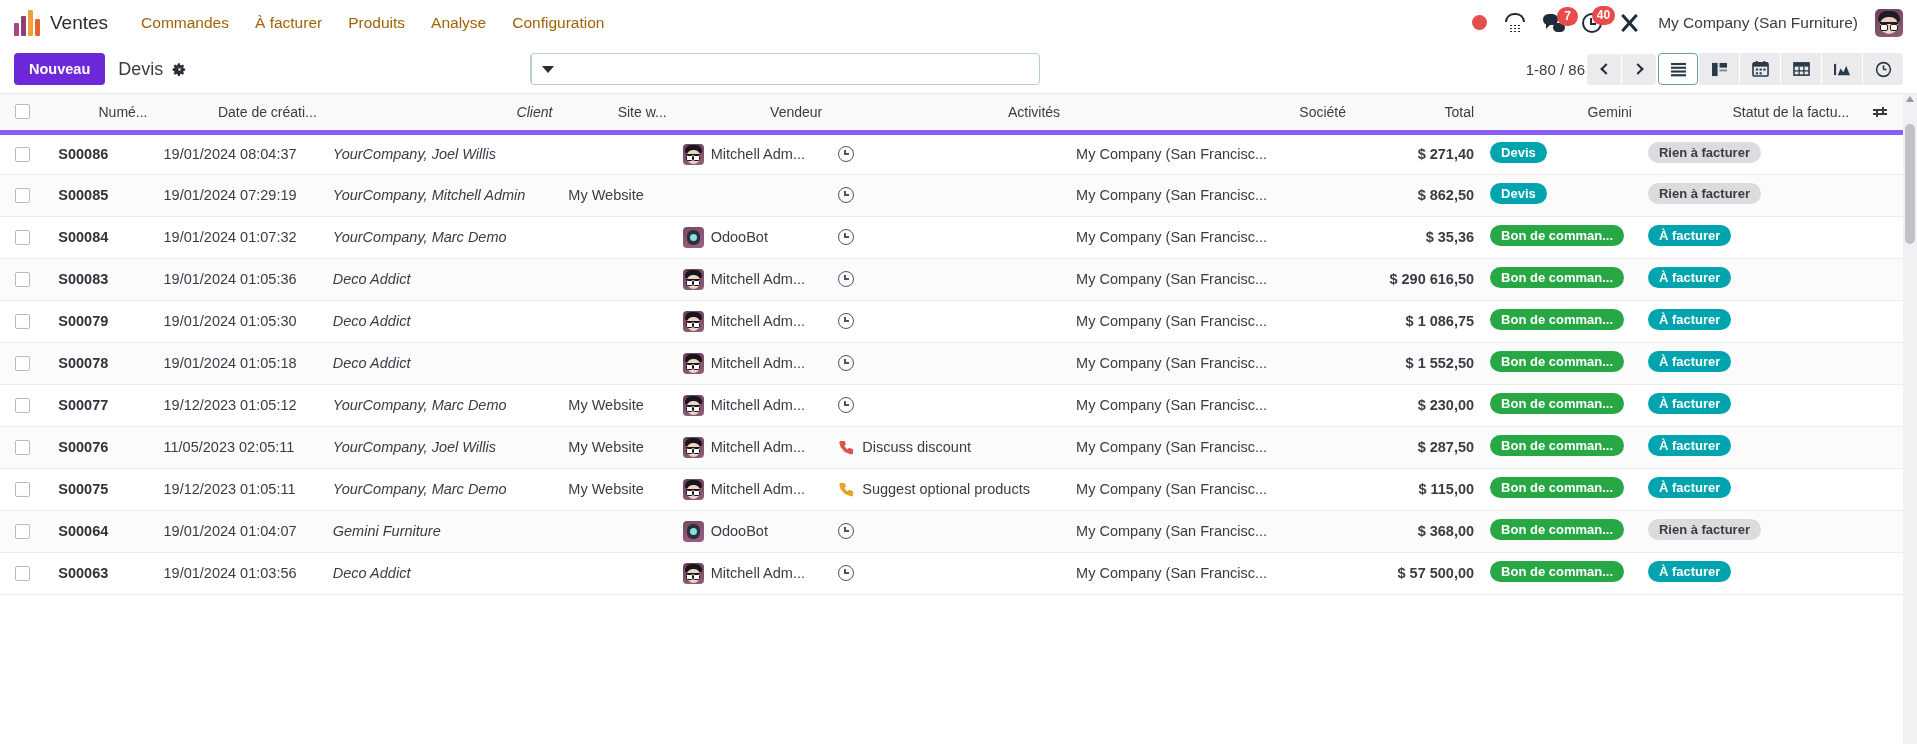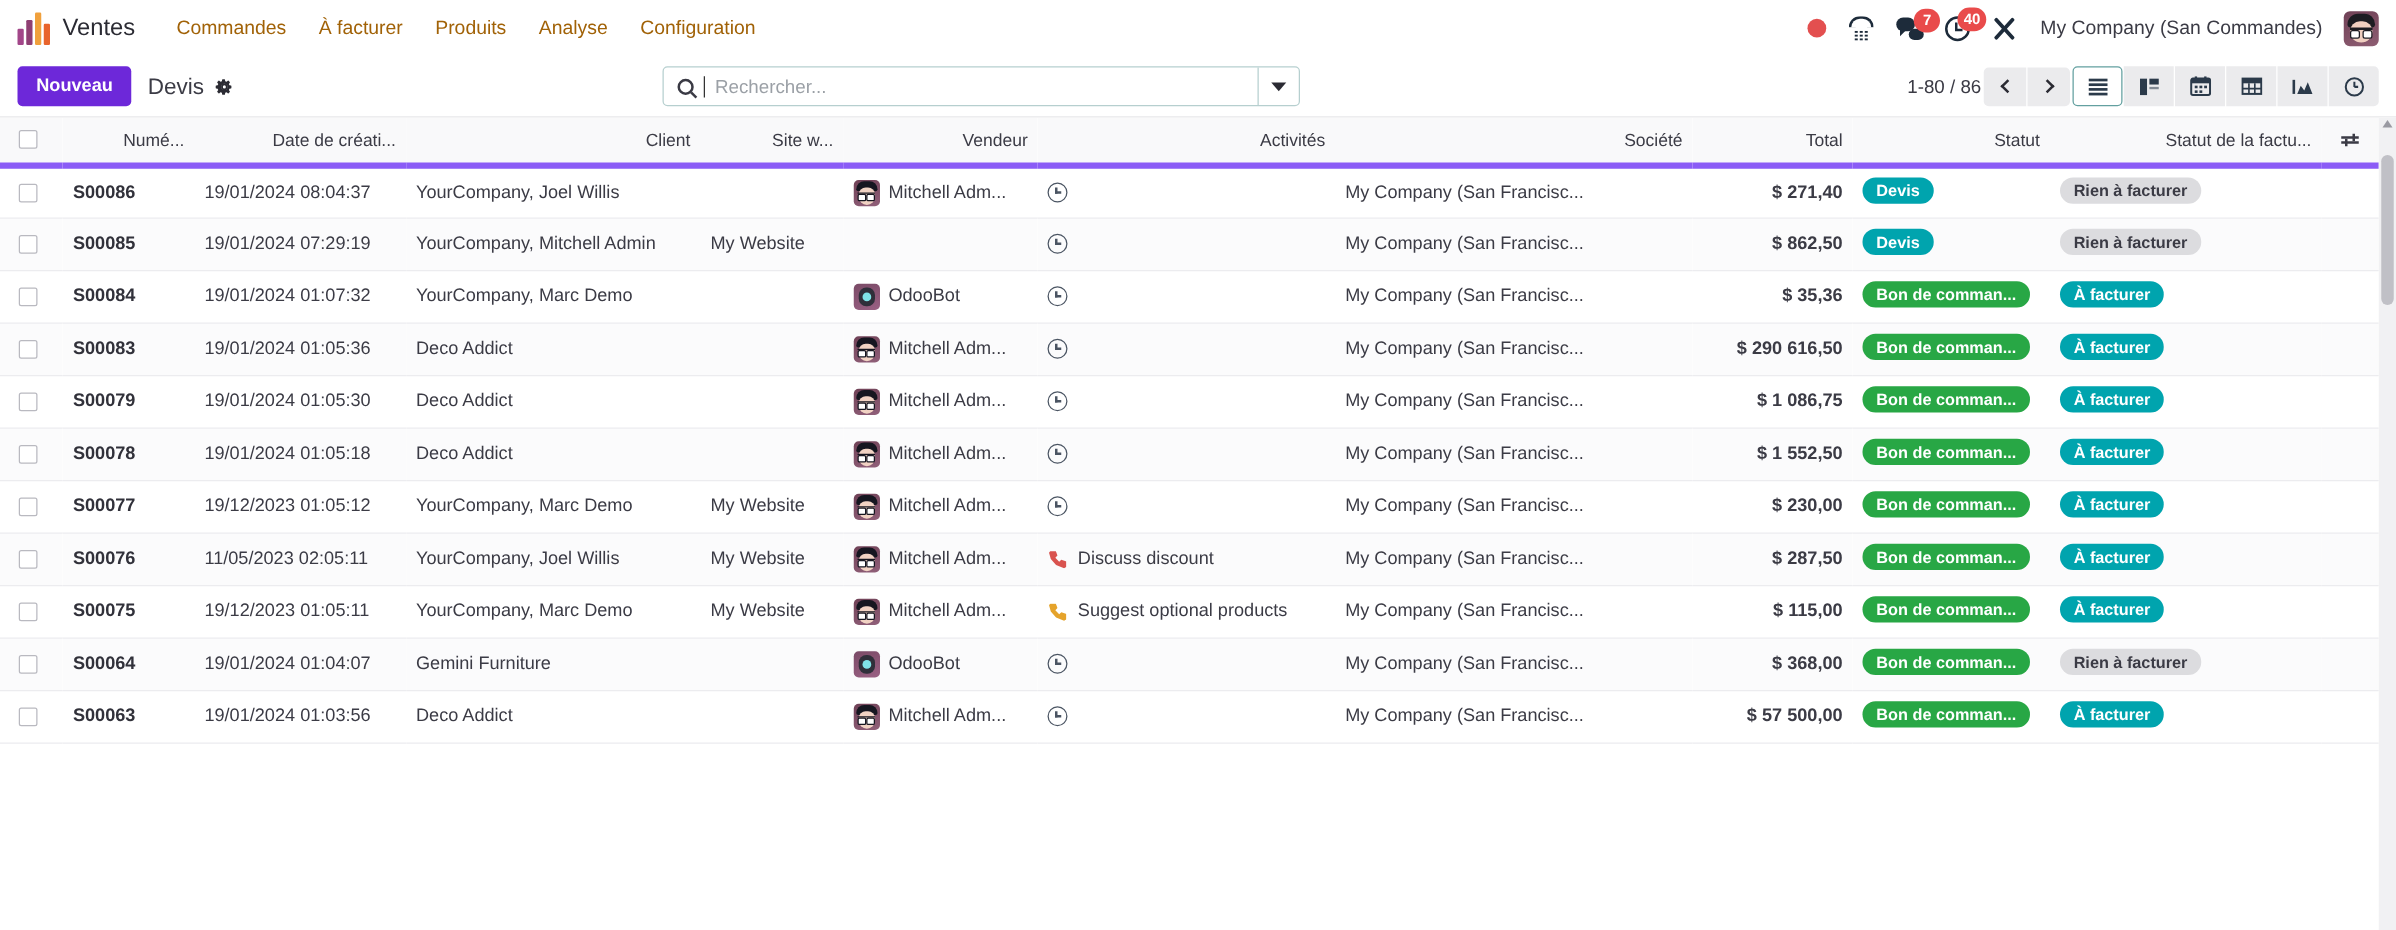--- a/index.html
+++ b/index.html
@@ -328,21 +328,21 @@
     border-bottom: 1px solid #ececef;
     white-space: nowrap;
     overflow: hidden;
     vertical-align: middle;
   }
   tbody tr:nth-child(even) { background: #fbfbfc; }
 
   .col-check { width: 44px; padding-left: 15px !important; }
   .col-name  { width: 92px; }
   .col-date  { width: 148px; }
-  .col-client{ width: 206px; }
+  .col-client{ width: 206px; font-style: italic; }
   .col-site  { width: 100px; }
   .col-vendor{ width: 136px; }
   .col-act   { width: 208px; }
   .col-comp  { width: 250px; }
   .col-total { width: 112px; text-align: right; }
   .col-state { width: 138px; }
   .col-inv   { width: 190px; }
   .col-opt   { width: 40px; }
 
   th.col-total { text-align: right; }
@@ -501,46 +501,41 @@
     <div class="sys-icon">
       <div class="clock-glyph"></div>
       <span class="badge-count">40</span>
     </div>
     <div class="sys-icon">
       <div class="tools-glyph">
           <span class="t1"></span>
           <span class="t2"></span>
         </div>
     </div>
-    <div class="company-name">My Company (San Commandes)</div>
+    <div class="company-name">My Company (San Furniture)</div>
     <div class="avatar-top">
       <div class="hair"></div>
         <div class="face"></div>
         <div class="glasses"></div>
     </div>
   </div>
 </div>
 
 <div class="control-panel">
   <button class="btn-new">Nouveau</button>
   <div class="breadcrumb-title">Devis</div>
   <div class="gear-icon">
     <svg width="15" height="15" viewBox="0 0 16 16" fill="#2b2b33">
       <path d="M8 5.2a2.8 2.8 0 1 0 0 5.6 2.8 2.8 0 0 0 0-5.6zm0 4.1a1.3 1.3 0 1 1 0-2.6 1.3 1.3 0 0 1 0 2.6z"></path>
       <path d="M14.2 9.3l-1.2-.5c.05-.26.08-.53.08-.8s-.03-.54-.08-.8l1.2-.5a.5.5 0 0 0 .26-.64l-.7-1.7a.5.5 0 0 0-.64-.27l-1.2.5c-.36-.4-.8-.73-1.28-.96l.2-1.28a.5.5 0 0 0-.42-.56l-1.82-.1a.5.5 0 0 0-.52.4l-.24 1.27c-.53.1-1.02.3-1.46.58l-.96-.88a.5.5 0 0 0-.68.01L1.5 3.98a.5.5 0 0 0-.02.68l.87.97c-.28.45-.48.94-.6 1.46l-1.27.22a.5.5 0 0 0-.41.53l.1 1.82a.5.5 0 0 0 .56.43l1.28-.2c.23.5.55.93.95 1.3l-.5 1.2a.5.5 0 0 0 .26.64l1.7.72a.5.5 0 0 0 .65-.26l.5-1.2c.26.05.53.08.8.08s.54-.03.8-.08l.5 1.2a.5.5 0 0 0 .64.26l1.7-.72a.5.5 0 0 0 .27-.64l-.5-1.2c.4-.36.72-.8.95-1.3z" opacity="0"></path>
       <path d="M13.6 6.9l-1.3-.2a4.6 4.6 0 0 0-.5-1.2l.8-1a.5.5 0 0 0 0-.7l-1-1a.5.5 0 0 0-.7 0l-1 .8a4.6 4.6 0 0 0-1.2-.5l-.2-1.3a.5.5 0 0 0-.5-.4h-1.4a.5.5 0 0 0-.5.4l-.2 1.3a4.6 4.6 0 0 0-1.2.5l-1-.8a.5.5 0 0 0-.7 0l-1 1a.5.5 0 0 0 0 .7l.8 1a4.6 4.6 0 0 0-.5 1.2l-1.3.2a.5.5 0 0 0-.4.5v1.4a.5.5 0 0 0 .4.5l1.3.2c.12.42.29.82.5 1.2l-.8 1a.5.5 0 0 0 0 .7l1 1a.5.5 0 0 0 .7 0l1-.8c.38.21.78.38 1.2.5l.2 1.3a.5.5 0 0 0 .5.4h1.4a.5.5 0 0 0 .5-.4l.2-1.3c.42-.12.82-.29 1.2-.5l1 .8a.5.5 0 0 0 .7 0l1-1a.5.5 0 0 0 0-.7l-.8-1c.21-.38.38-.78.5-1.2l1.3-.2a.5.5 0 0 0 .4-.5v-1.4a.5.5 0 0 0-.4-.5zM8 10.6a2.6 2.6 0 1 1 0-5.2 2.6 2.6 0 0 1 0 5.2z"></path>
     </svg>
   </div>
 
   <div class="searchbar-wrap">
-    <div class="searchbar-main">
-      <div class="search-mag"></div>
-      <div class="search-caret"></div>
-      <span class="search-placeholder">Rechercher...</span>
-    </div>
     <div class="search-dropdown-btn">
       <div class="caret-down"></div>
     </div>
   </div>
 
   <div class="cp-right">
     <div class="pager-count">1-80 / 86</div>
     <div class="pager-btns">
       <button class="pager-btn">
         <span class="chev left"></span>
@@ -612,21 +607,21 @@
           <span class="cb"></span>
         </th>
         <th class="col-name">Numé...</th>
         <th class="col-date">Date de créati...</th>
         <th class="col-client">Client</th>
         <th class="col-site">Site w...</th>
         <th class="col-vendor">Vendeur</th>
         <th class="col-act">Activités</th>
         <th class="col-comp">Société</th>
         <th class="col-total">Total</th>
-        <th class="col-state">Statut</th>
+        <th class="col-state">Gemini</th>
         <th class="col-inv">Statut de la factu...</th>
         <th class="col-opt">
           <div class="opt-toggle">
               <i></i>
               <i></i>
             </div>
         </th>
       </tr>
     </thead>
     <tbody id="rows-body">

